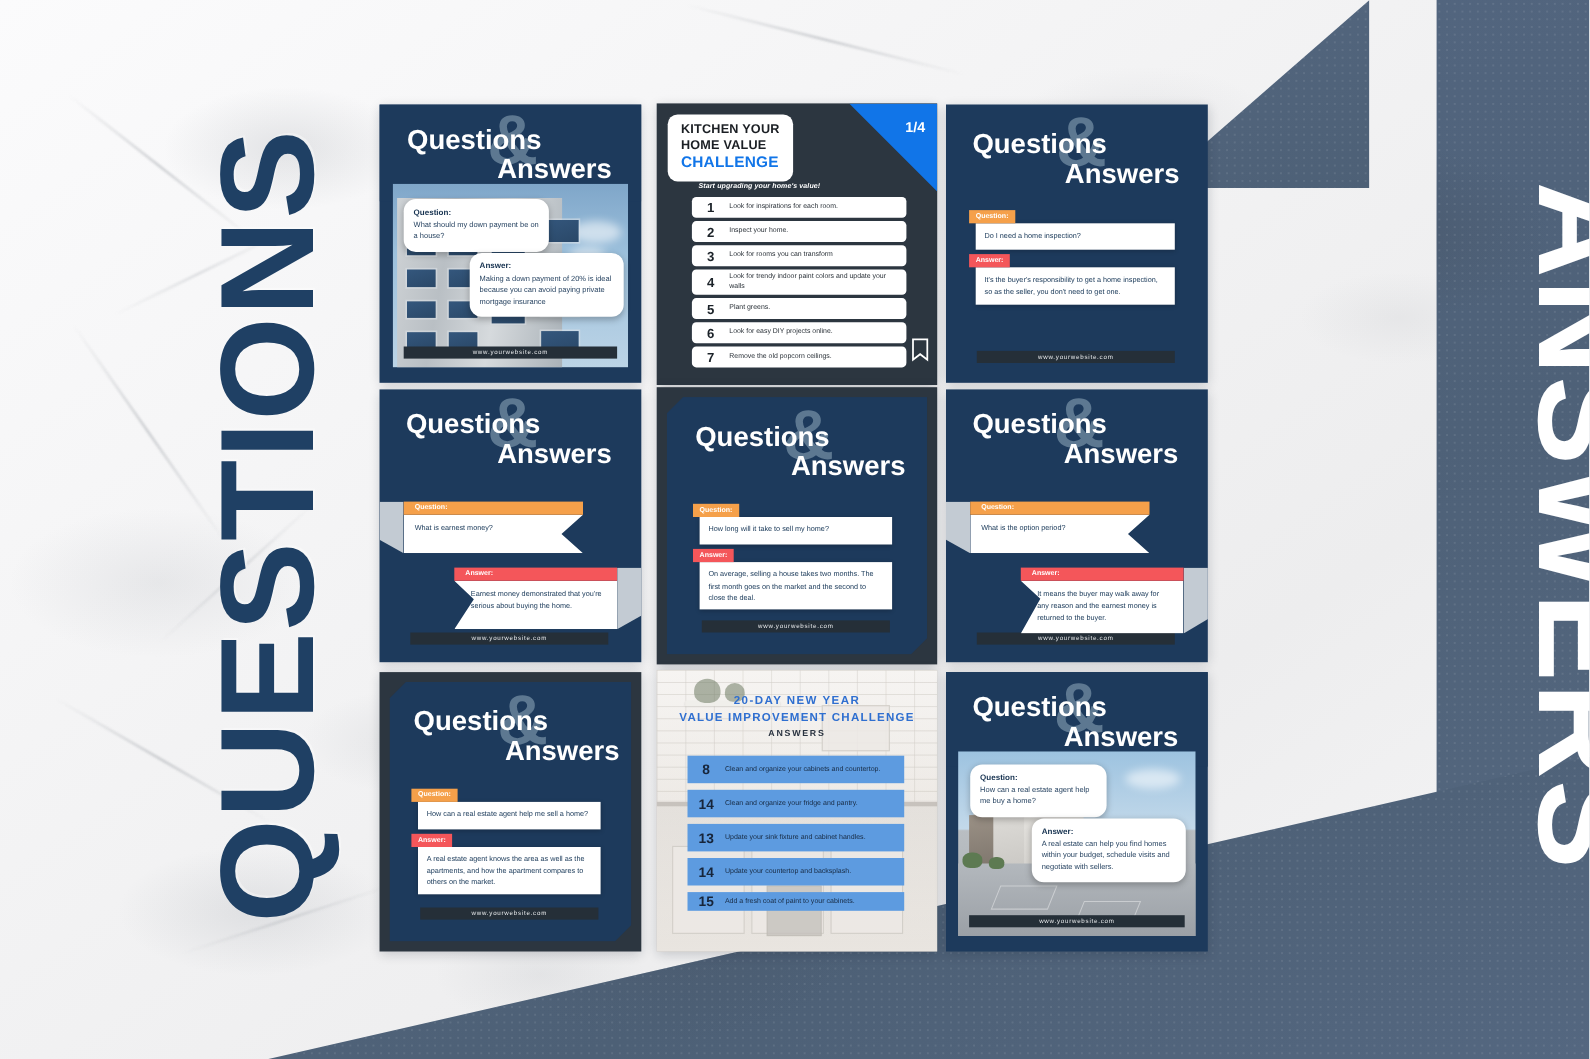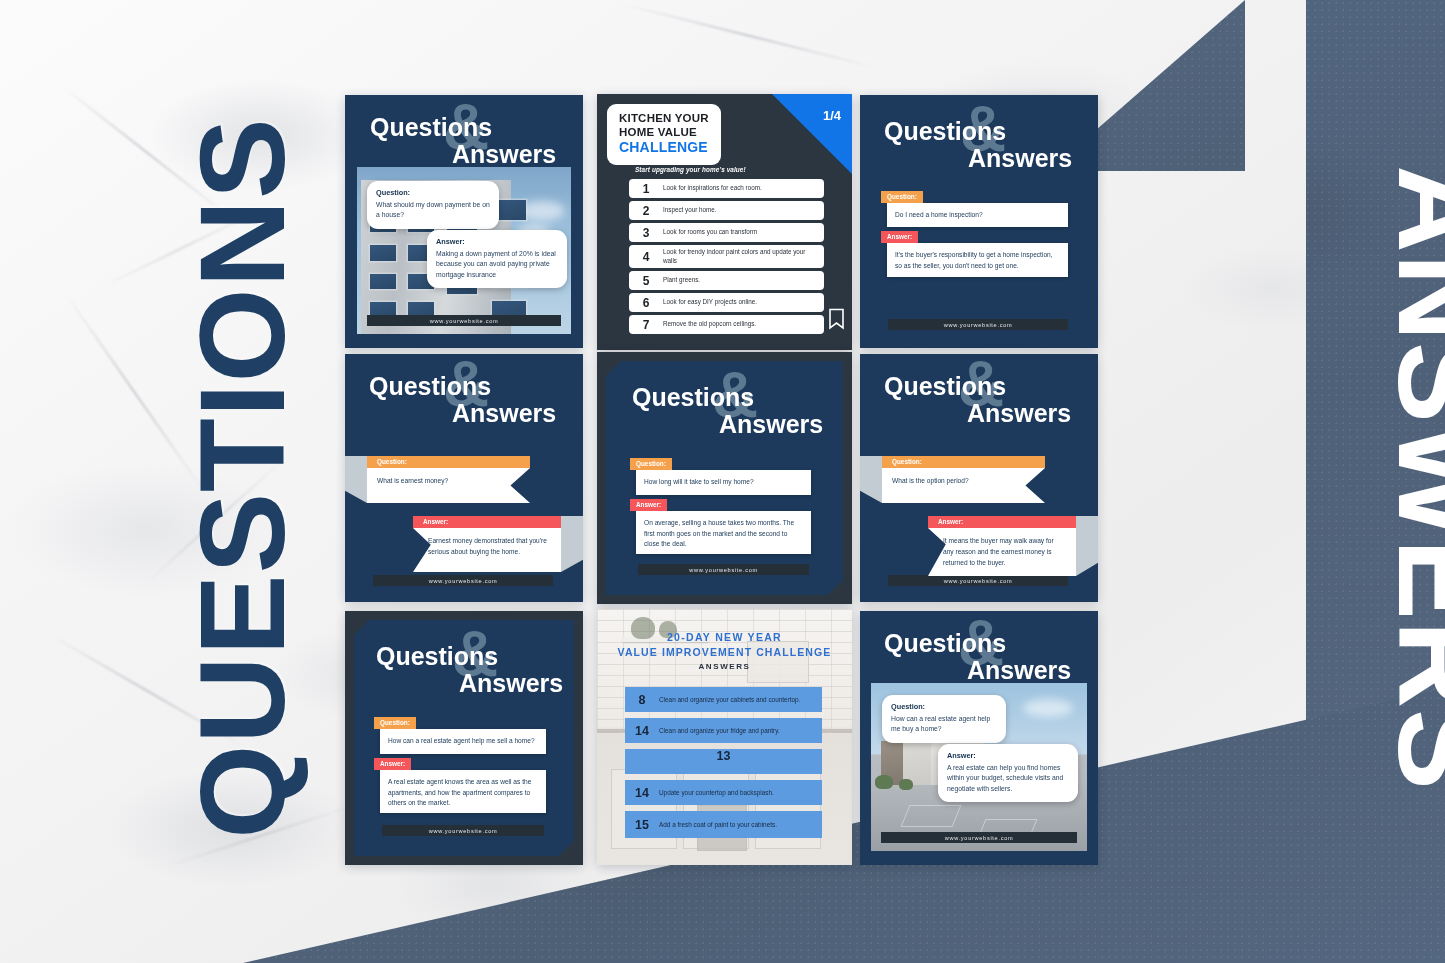--- a/index.html
+++ b/index.html
@@ -498,29 +498,29 @@
       </div>
 
       <div class="k-row" style="left:28px; right:30px; top:78px; height:25px;">
         <div class="n">8</div>
         <div class="t">Clean and organize your cabinets and countertop.</div>
       </div>
       <div class="k-row" style="left:28px; right:30px; top:109px; height:25px;">
         <div class="n">14</div>
         <div class="t">Clean and organize your fridge and pantry.</div>
       </div>
-      <div class="k-row" style="left:28px; right:30px; top:140px; height:25px;flex-direction:column;">
+      <div class="k-row" style="left:28px; right:30px; top:140px; height:25px;">
         <div class="n">13</div>
         <div class="t">Update your sink fixture and cabinet handles.</div>
       </div>
       <div class="k-row" style="left:28px; right:30px; top:171px; height:25px;">
         <div class="n">14</div>
         <div class="t">Update your countertop and backsplash.</div>
       </div>
-      <div class="k-row" style="left:28px; right:30px; top:202px; height:27px;">
+      <div class="k-row" style="left:28px; right:30px; top:202px; height:17px;">
         <div class="n">15</div>
         <div class="t">Add a fresh coat of paint to your cabinets.</div>
       </div>
     </div>
 
     <div class="card photo-card col3 row3">
       <div class="photo-head" style="height:86px;">
         <div class="qa-amp" style="left:98px; top:8px; font-size:64px;">&amp;</div>
         <div class="qa-t-q" style="left:24px; top:20px; font-size:25px;">Questions</div>
         <div class="qa-t-a" style="left:107px; top:47px; font-size:25px;">Answers</div>

